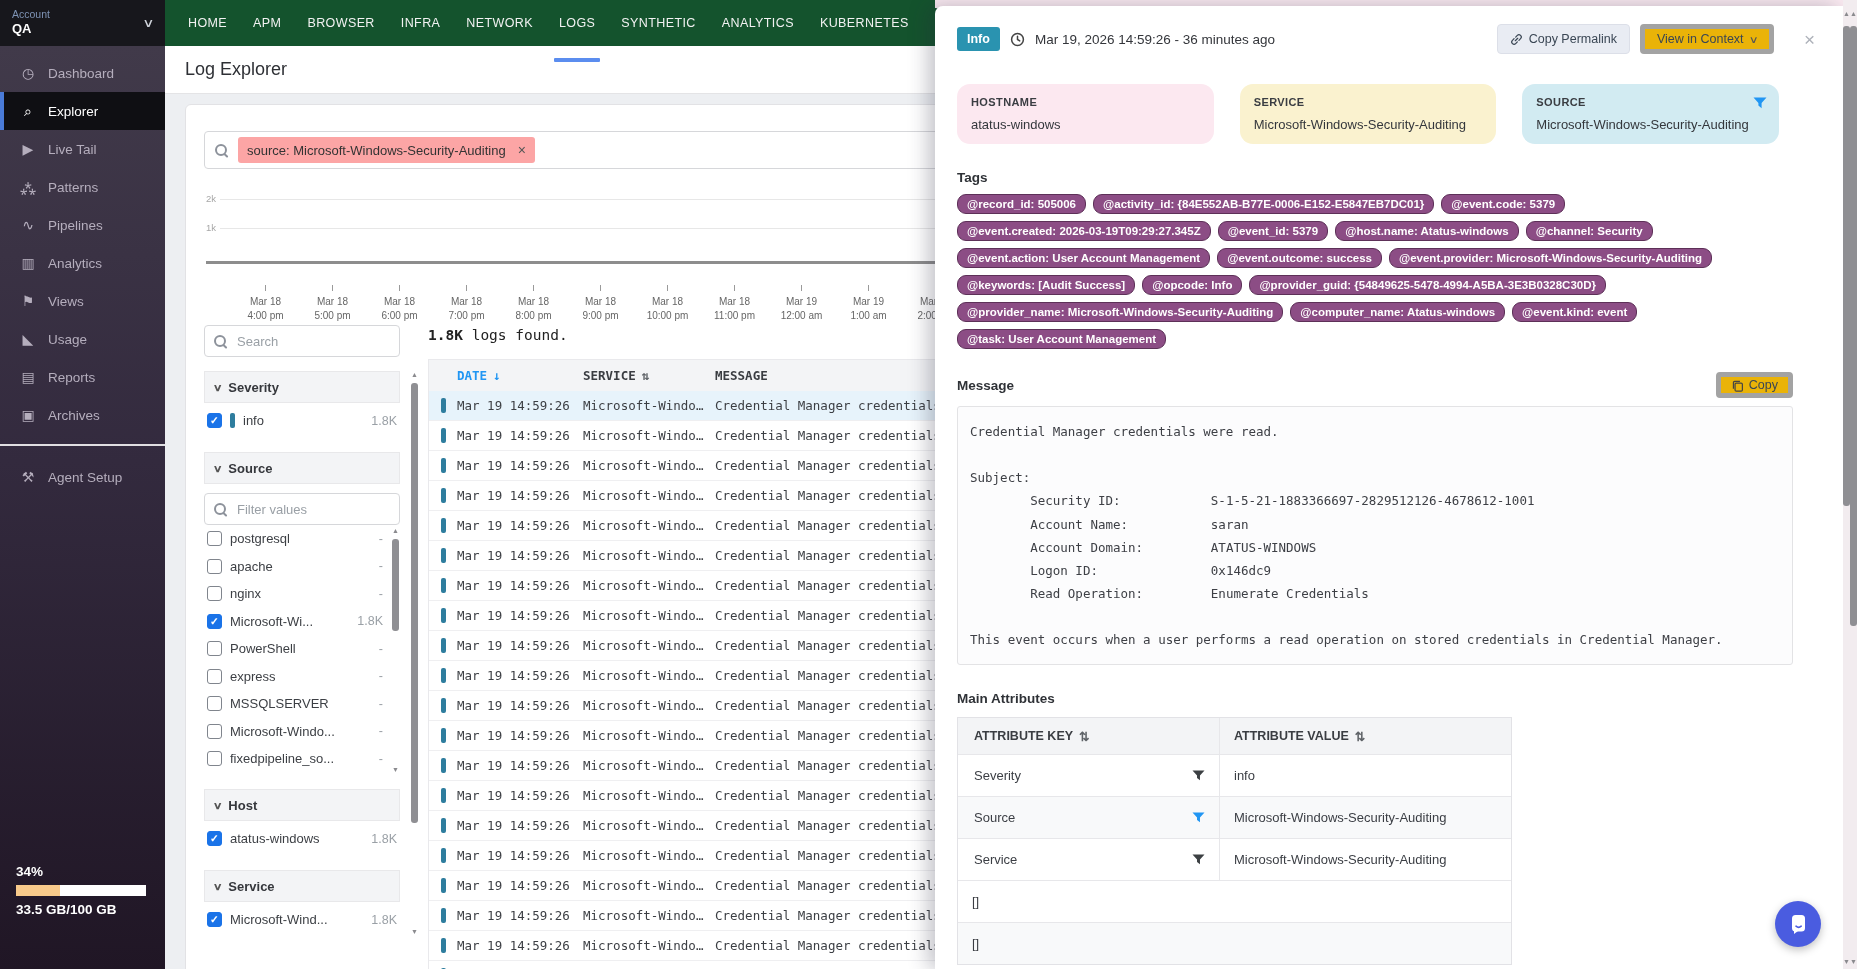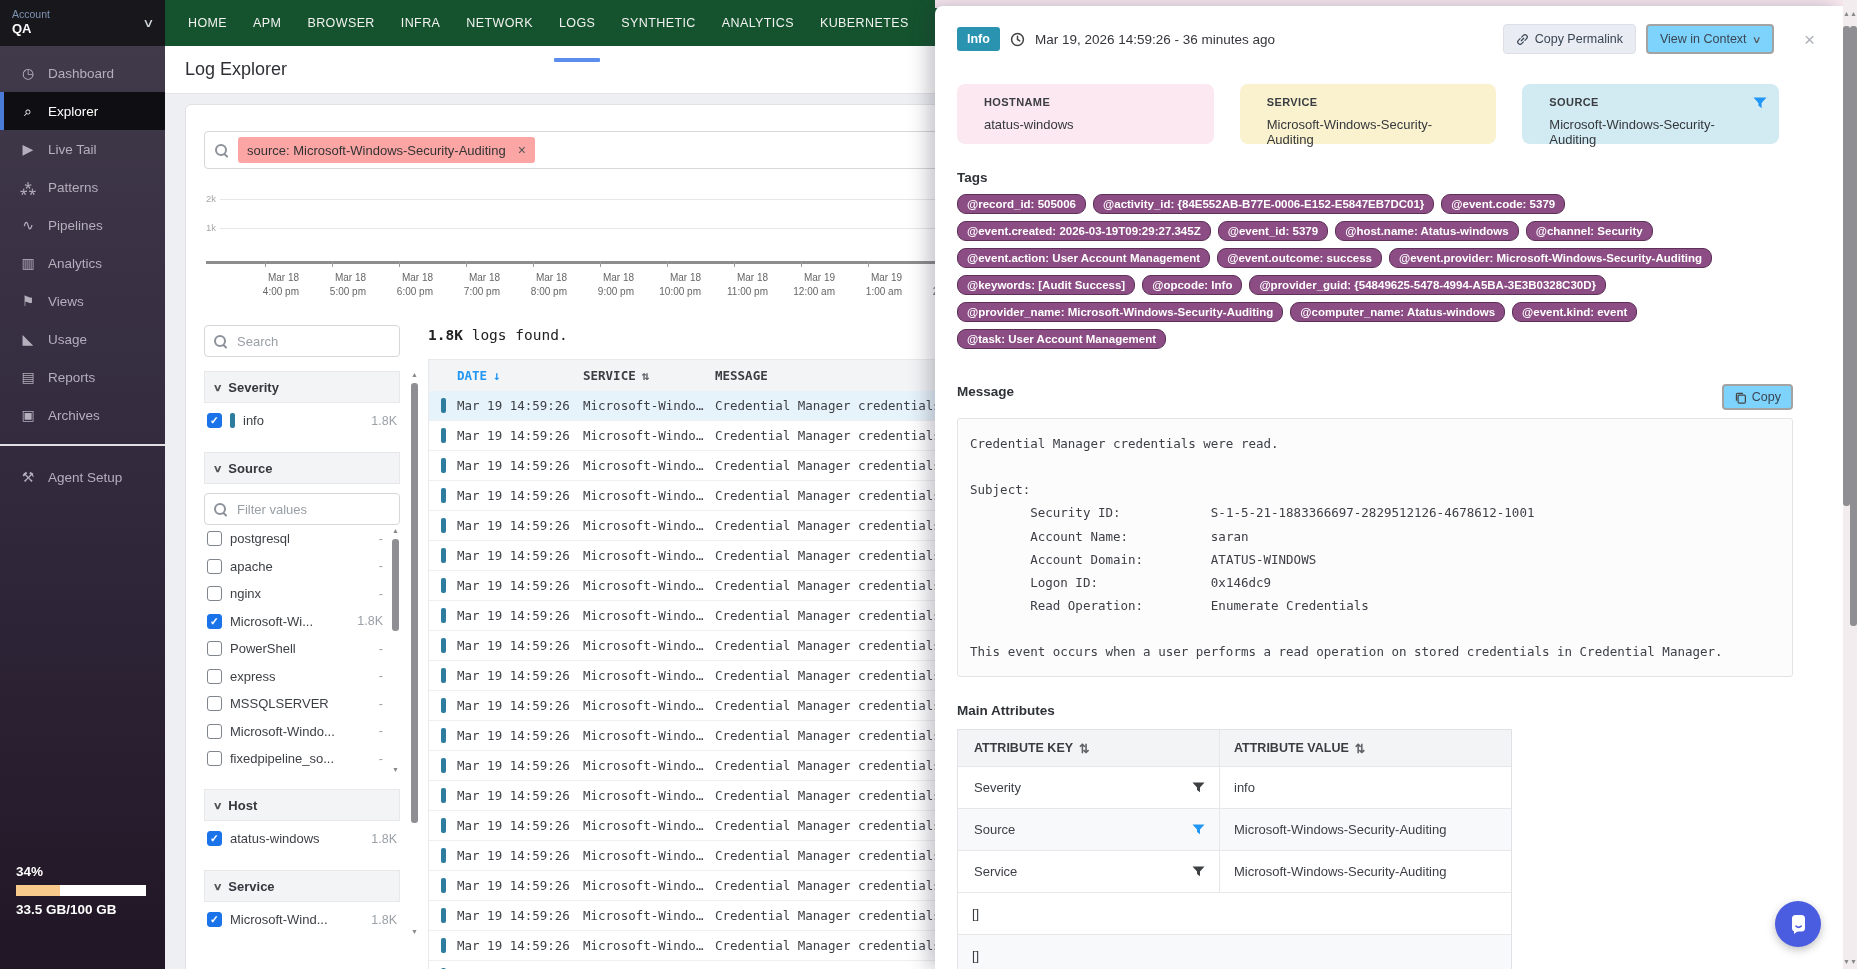--- a/index.html
+++ b/index.html
@@ -52,21 +52,21 @@
     gap:12px;font-size:13px;color:#333;cursor:pointer;}
   .chip-x{color:#555;font-size:14px;cursor:pointer;line-height:1;}
 
   
   .chart{position:relative;height:116px;margin:18px 0 0 2px;}
   .gl{position:absolute;left:0;right:-20px;border-top:1px solid #e7e7e7;}
   .gl span{position:absolute;left:0;top:-7px;font-size:9.5px;color:#a7a7a7;background:#fff;padding-right:4px;}
   .gl-2k{top:12px;} .gl-1k{top:41px;}
   .axis{position:absolute;left:0;right:-20px;top:74px;height:3px;background:#8d8d8d;}
   .ticks{position:absolute;left:26px;top:74px;display:flex;}
-  .tick{width:67px;flex:none;text-align:right;}
+  .tick{width:67px;flex:none;text-align:center;margin-top:24px;}
   .tick::before{content:'';display:block;width:1px;height:6px;background:#9a9a9a;margin:0 auto 4px;}
   .tick span{display:block;font-size:10px;color:#666;line-height:1.4;}
 
   .body-cols{display:flex;margin-top:22px;align-items:flex-start;}
 
   
   .facets{width:196px;flex:none;position:relative;padding-right:14px;}
   .input-like{height:32px;border:1px solid #d6d7da;border-radius:4px;display:flex;align-items:center;
     padding:0 9px;gap:8px;box-sizing:border-box;background:#fff;}
   .input-like input{border:0;outline:0;width:100%;font-size:13px;font-family:"Liberation Sans",sans-serif;color:#333;}
@@ -109,37 +109,37 @@
 
   
   .pink-strip{position:absolute;right:14px;top:0;width:908px;height:8px;background:#faeaf1;z-index:9;}
   .drawer{position:absolute;left:935px;top:6px;right:14px;bottom:0;background:#fff;z-index:10;
     border-top-left-radius:8px;box-shadow:-7px 0 20px rgba(40,40,60,.28);padding:0 22px;box-sizing:border-box;overflow:hidden;}
   .d-header{display:flex;align-items:center;margin-top:18px;gap:10px;}
   .badge-info{background:#2a93b0;color:#fff;font-size:12.5px;font-weight:bold;padding:5px 10px;border-radius:3px;}
   .d-time{font-size:13.5px;color:#34363b;}
   .d-sp{flex:1;}
   .btn{display:flex;align-items:center;gap:6px;border-radius:4px;font-size:12.5px;color:#3a4654;
-    height:30px;padding:0 12px;cursor:pointer;box-sizing:border-box;background:#7dd3fc;border:2px solid #a3a3a3;}
+    height:30px;padding:0 12px;cursor:pointer;box-sizing:border-box;background:#eab308;border:5px solid #a3a3a3;}
   .btn-permalink{background:#e9ecf3;border:1px solid #dcdfe8;}
   .btn-close{margin-left:14px;color:#aeb2ba;font-size:19px;cursor:pointer;background:none;border:none;line-height:1;}
   .d-cards{display:flex;gap:26px;margin-top:30px;margin-right:42px;}
-  .d-card{flex:1;border-radius:8px;padding:12px 27px;height:60px;box-sizing:border-box;position:relative;}
+  .d-card{flex:1;border-radius:13px;padding:12px 14px;height:60px;box-sizing:border-box;position:relative;}
   .card-host{background:#fce8f0;} .card-service{background:#faf2cf;} .card-source{background:#d2ebf2;}
   .d-card-label{font-size:11px;font-weight:bold;color:#3a3d42;letter-spacing:.4px;}
   .d-card-value{font-size:13px;color:#34373c;margin-top:9px;}
   .card-funnel{position:absolute;top:12px;right:12px;color:#2196f3;}
   .d-sec-title{font-size:13.5px;font-weight:bold;color:#2f3237;}
   .d-tags{margin-top:26px;margin-right:42px;}
   .tag-wrap{margin-top:9px;}
   .tag{display:inline-block;background:#8c4d85;border:1.5px solid #5d3058;color:#fff;font-size:11.5px;
     font-weight:bold;padding:3px 9px;border-radius:9px;margin:0 7px 7px 0;cursor:pointer;}
   .d-message{margin-top:16px;margin-right:28px;}
   .d-msg-head{display:flex;align-items:center;}
-  .btn-copy{margin-left:auto;height:26px;padding:0 10px;gap:5px;margin-top:12px;}
+  .btn-copy{margin-left:auto;height:26px;padding:0 10px;gap:5px;}
   .msg-box{margin-top:8px;border:1px solid #e3e3e5;background:#fcfcfd;border-radius:3px;padding:13px 12px;}
   .msg-box pre{margin:0;font-family:"DejaVu Sans Mono",monospace;font-size:12.5px;line-height:1.85;
     color:#3e4046;white-space:pre-wrap;}
   .d-attrs{margin-top:26px;}
   .attr-table{width:553px;border:1px solid #e2e2e6;margin-top:11px;}
   .attr-head{display:flex;height:36px;background:#f3f4f6;font-size:12.5px;font-weight:bold;color:#3a3d42;align-items:stretch;}
   .attr-key-col{width:262px;flex:none;display:flex;align-items:center;padding:0 14px 0 16px;
     border-right:1px solid #e7e7ea;box-sizing:border-box;}
   .attr-val-col{flex:1;display:flex;align-items:center;padding-left:14px;}
   .attr-row{display:flex;min-height:41px;border-top:1px solid #e7e7ea;align-items:stretch;font-size:13px;color:#3b3e44;}

